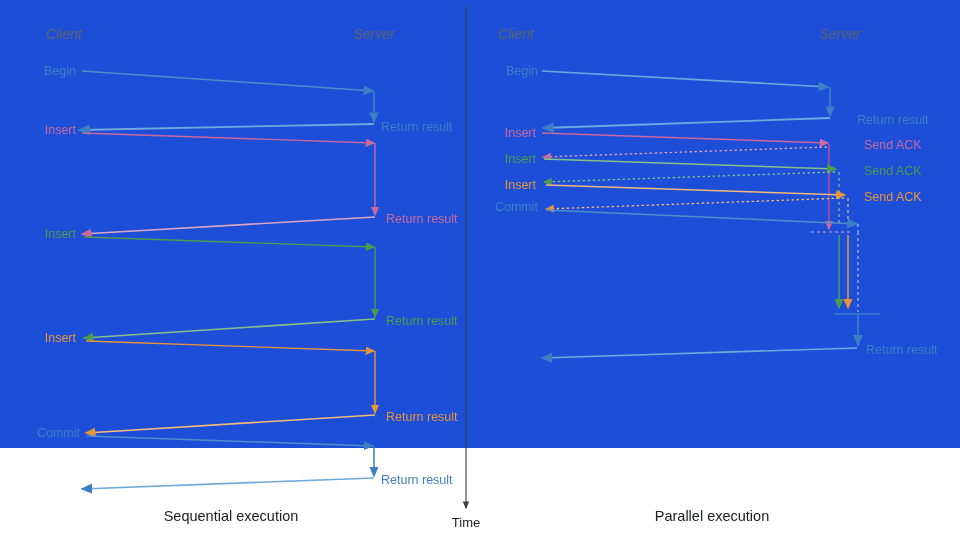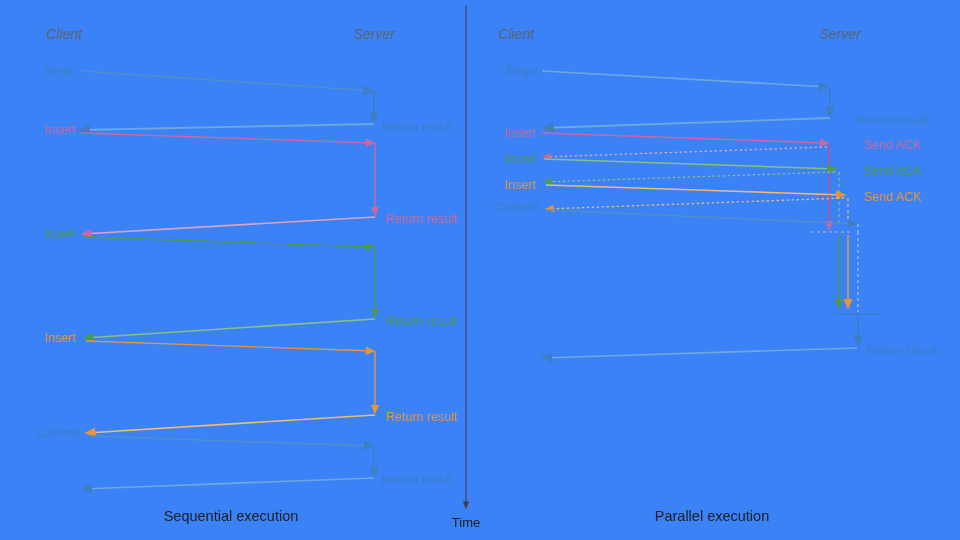--- a/index.html
+++ b/index.html
@@ -1,19 +1,19 @@
 <!DOCTYPE html>
 <html><head>
 <meta charset="utf-8">
 <title>Sequential vs Parallel execution</title>
 <style>
   html,body{margin:0;padding:0;background:#ffffff;}
   body{width:960px;height:540px;overflow:hidden;
        font-family:"Liberation Sans","DejaVu Sans",sans-serif;}
-  #stage{position:relative;width:960px;height:540px;background:#3b82f6;}
+  #stage{position:relative;width:960px;height:448px;background:#1d4ed8;}
   svg{display:block;}
   text{font-family:"Liberation Sans","DejaVu Sans",sans-serif;}
   .lane-title{font-style:italic;font-size:14px;fill:#5f6368;}
   .msg-label{font-size:12.5px;}
   .panel-caption{font-size:14.5px;fill:#202124;}
   .axis-label{font-size:13px;fill:#202124;}
 </style>
 </head>
 <body>
 

